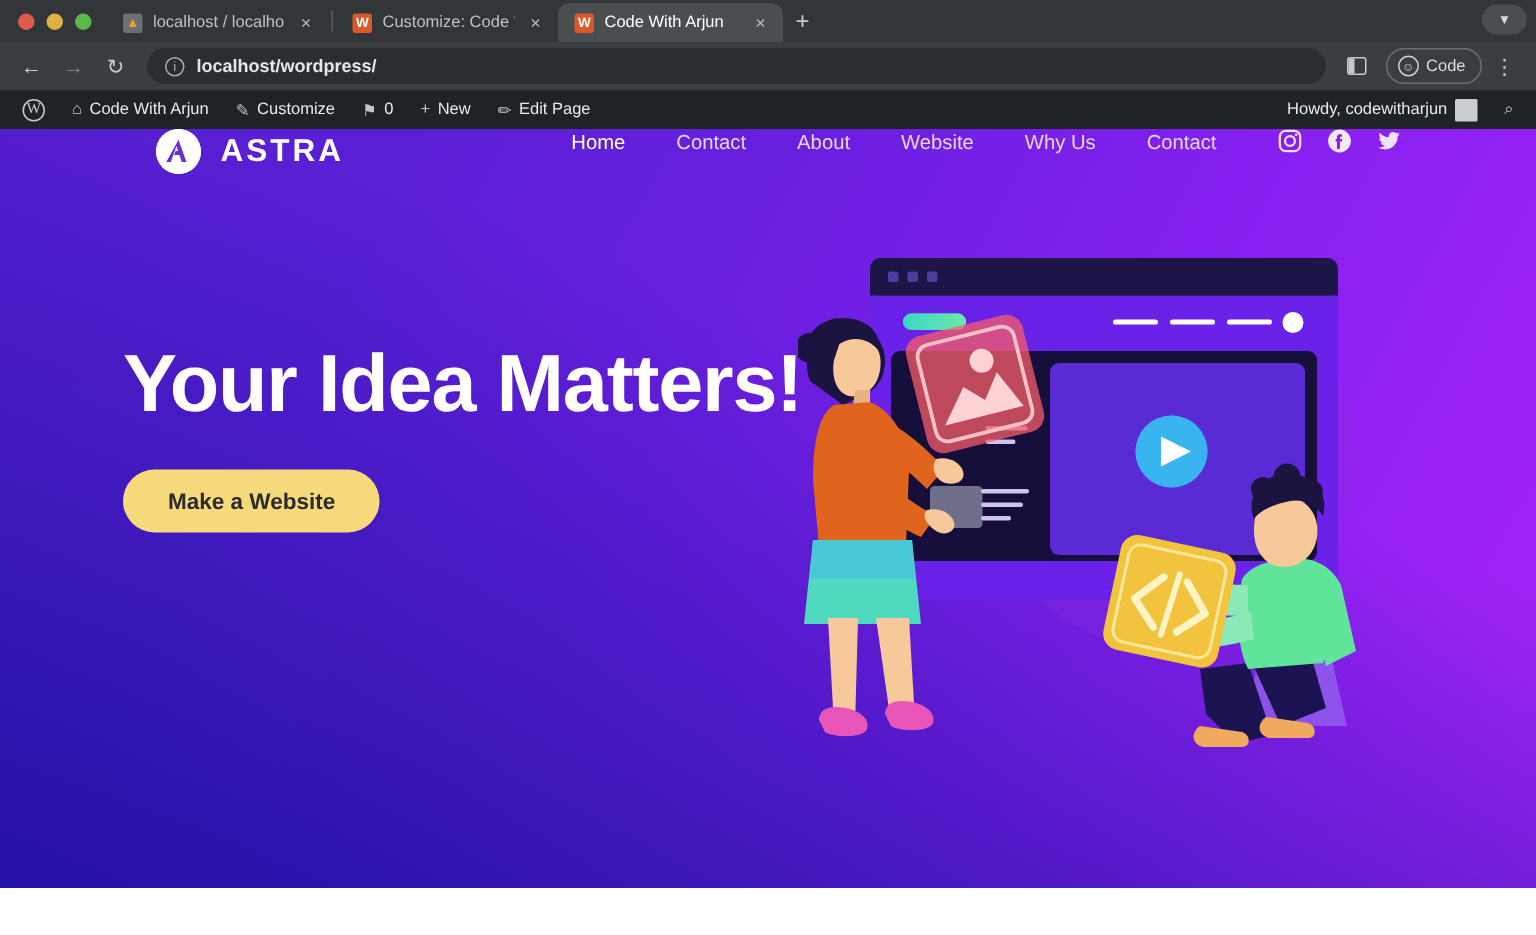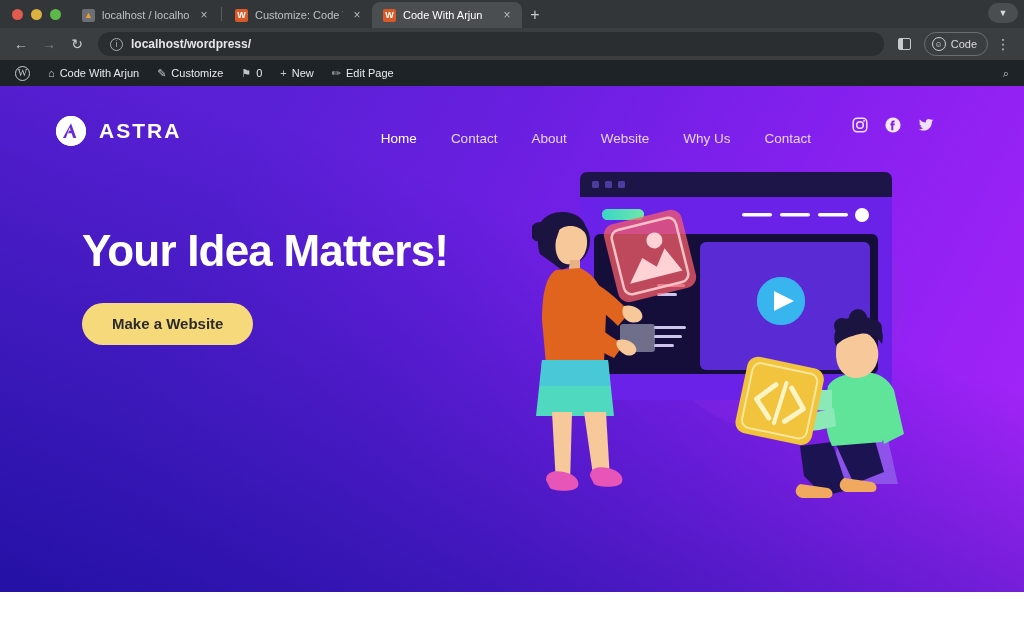--- a/index.html
+++ b/index.html
@@ -117,43 +117,43 @@
     background:
       linear-gradient(118deg, #5a1fd4 0%, #5a20d6 22%, #6a1fe0 42%, #8420ef 65%, #9a22f5 85%, #a625f7 100%);
   }
   .hero::before {
     content: ""; position: absolute; inset: 0;
     background: linear-gradient(200deg, rgba(90,25,200,0) 35%, rgba(42,20,170,0.75) 78%, rgba(30,15,160,0.9) 100%);
   }
   .hero-inner { position: relative; z-index: 3; height: 100%; }
 
   .site-header {
-    height: 60px; display: flex; align-items: flex-end;
-    padding: 0 90px 0 56px; position: relative;
+    height: 60px; display: flex; align-items: flex-start;
+    padding: 0 90px 0 104px; position: relative;
   }
   .brand { display: flex; align-items: center; gap: 13px; }
   .brand-mark {
     width: 30px; height: 30px; border-radius: 50%; background: #ffffff;
     display: flex; align-items: center; justify-content: center;
   }
   .brand-name {
     color: #ffffff; font-size: 21px; font-weight: bold; letter-spacing: 2px;
   }
   .nav { margin-left: auto; display: flex; align-items: center; gap: 0; }
   .nav-link {
-    color: #e4d6fb; font-size: 13.5px; padding: 0 17px; white-space: nowrap; margin-top: 27px;
+    color: #e4d6fb; font-size: 13.5px; padding: 0 17px; white-space: nowrap;
   }
   .nav-link.active { color: #ffffff; }
   .socials { display: flex; align-items: center; gap: 17px; margin-left: 24px; }
   .soc { width: 16px; height: 16px; display: flex; align-items: center; justify-content: center; }
 
   .hero-body { display: flex; padding: 0 60px 0 82px; }
   .hero-copy { width: 470px; padding-top: 82px; }
   .hero-title {
-    color: #ffffff; font-size: 44px; font-weight: bold; letter-spacing: -0.8px;
+    color: #ffffff; font-size: 54px; font-weight: bold; letter-spacing: -0.8px;
     line-height: 1.06; white-space: nowrap;
   }
   .hero-sub {
     color: #e5daf8; font-size: 14.5px; line-height: 1.72; margin-top: 22px; max-width: 330px;
   }
   .cta {
     margin-top: 28px; display: inline-flex; align-items: center; justify-content: center;
     height: 42px; padding: 0 30px; border-radius: 21px;
     background: #f6d97a; color: #2b2b2b; font-size: 15px; font-weight: bold;
     border: none; cursor: pointer;
@@ -237,20 +237,24 @@
     </div>
     <div class="ab-item">
       <span class="ab-ico">+</span>
       <span>New</span>
     </div>
     <div class="ab-item">
       <span class="ab-ico">✏</span>
       <span>Edit Page</span>
     </div>
     <div class="ab-spacer"></div>
+    <div class="ab-item">
+      <span>Howdy, codewitharjun</span>
+      <span class="ab-avatar"></span>
+    </div>
     <div class="ab-item">
       <span class="ab-ico">⌕</span>
     </div>
   </div>
 
   <div class="hero">
     <div class="hero-inner">
 
       <div class="site-header">
         <div class="brand">

